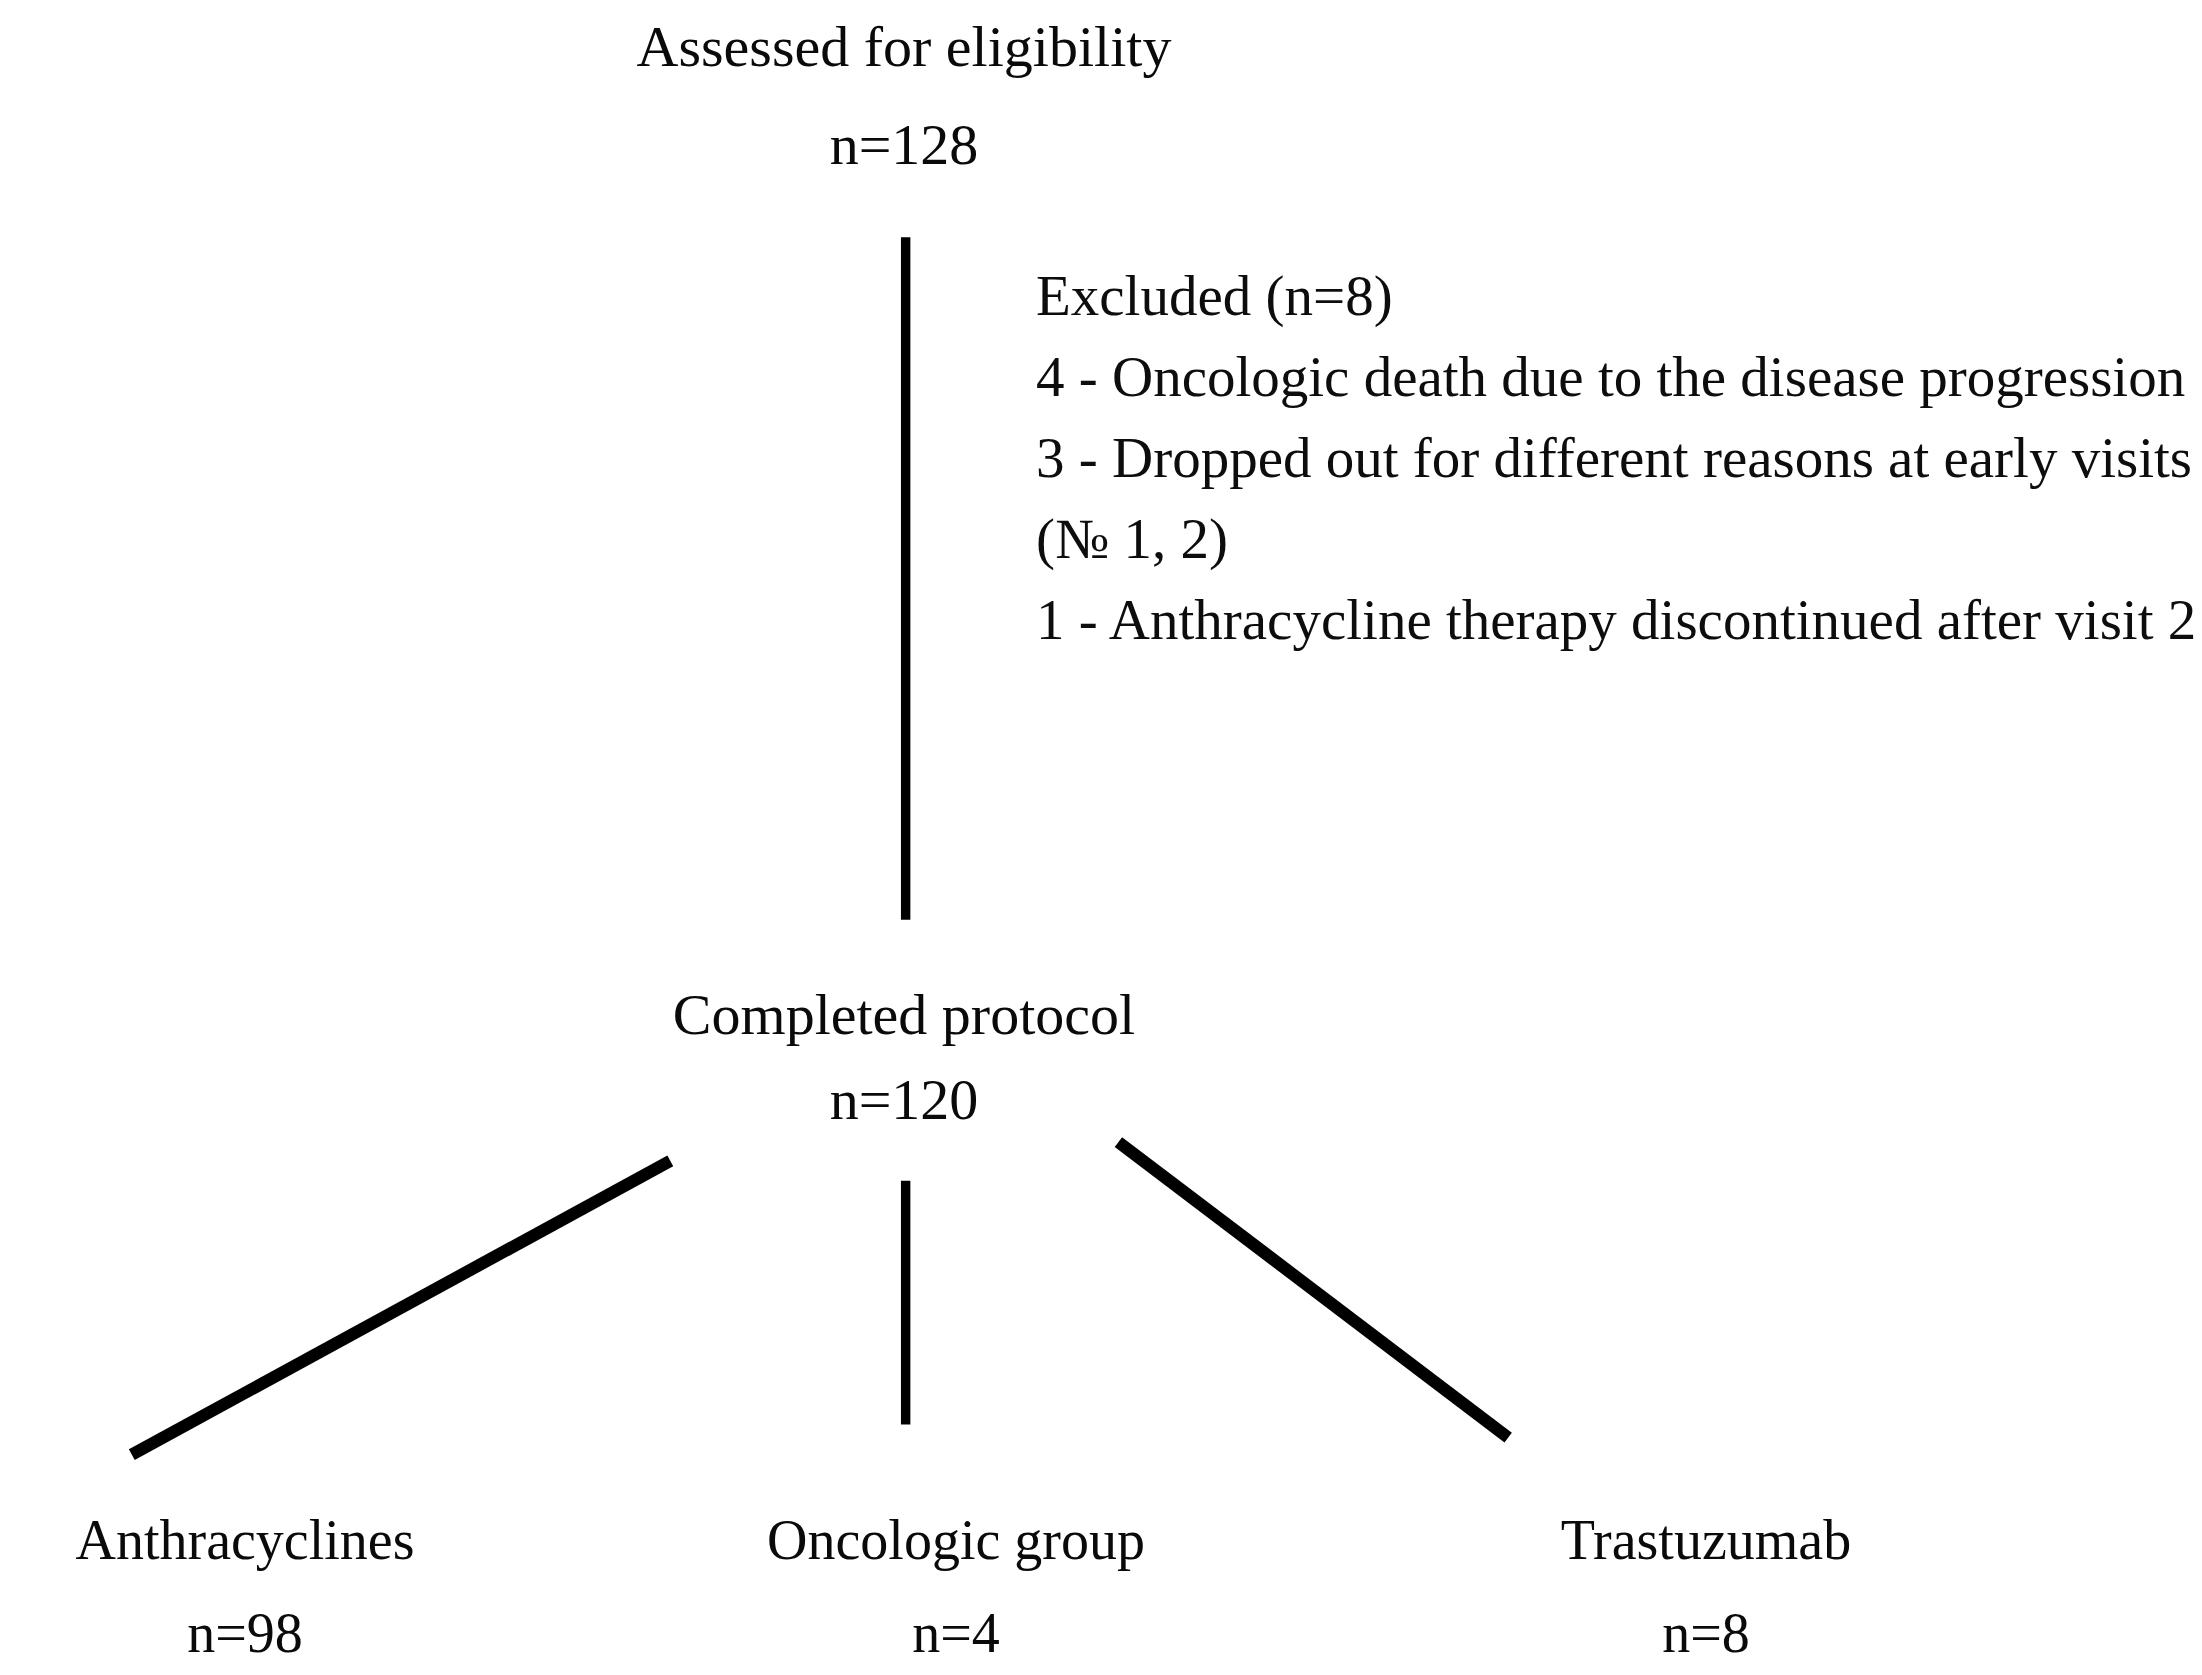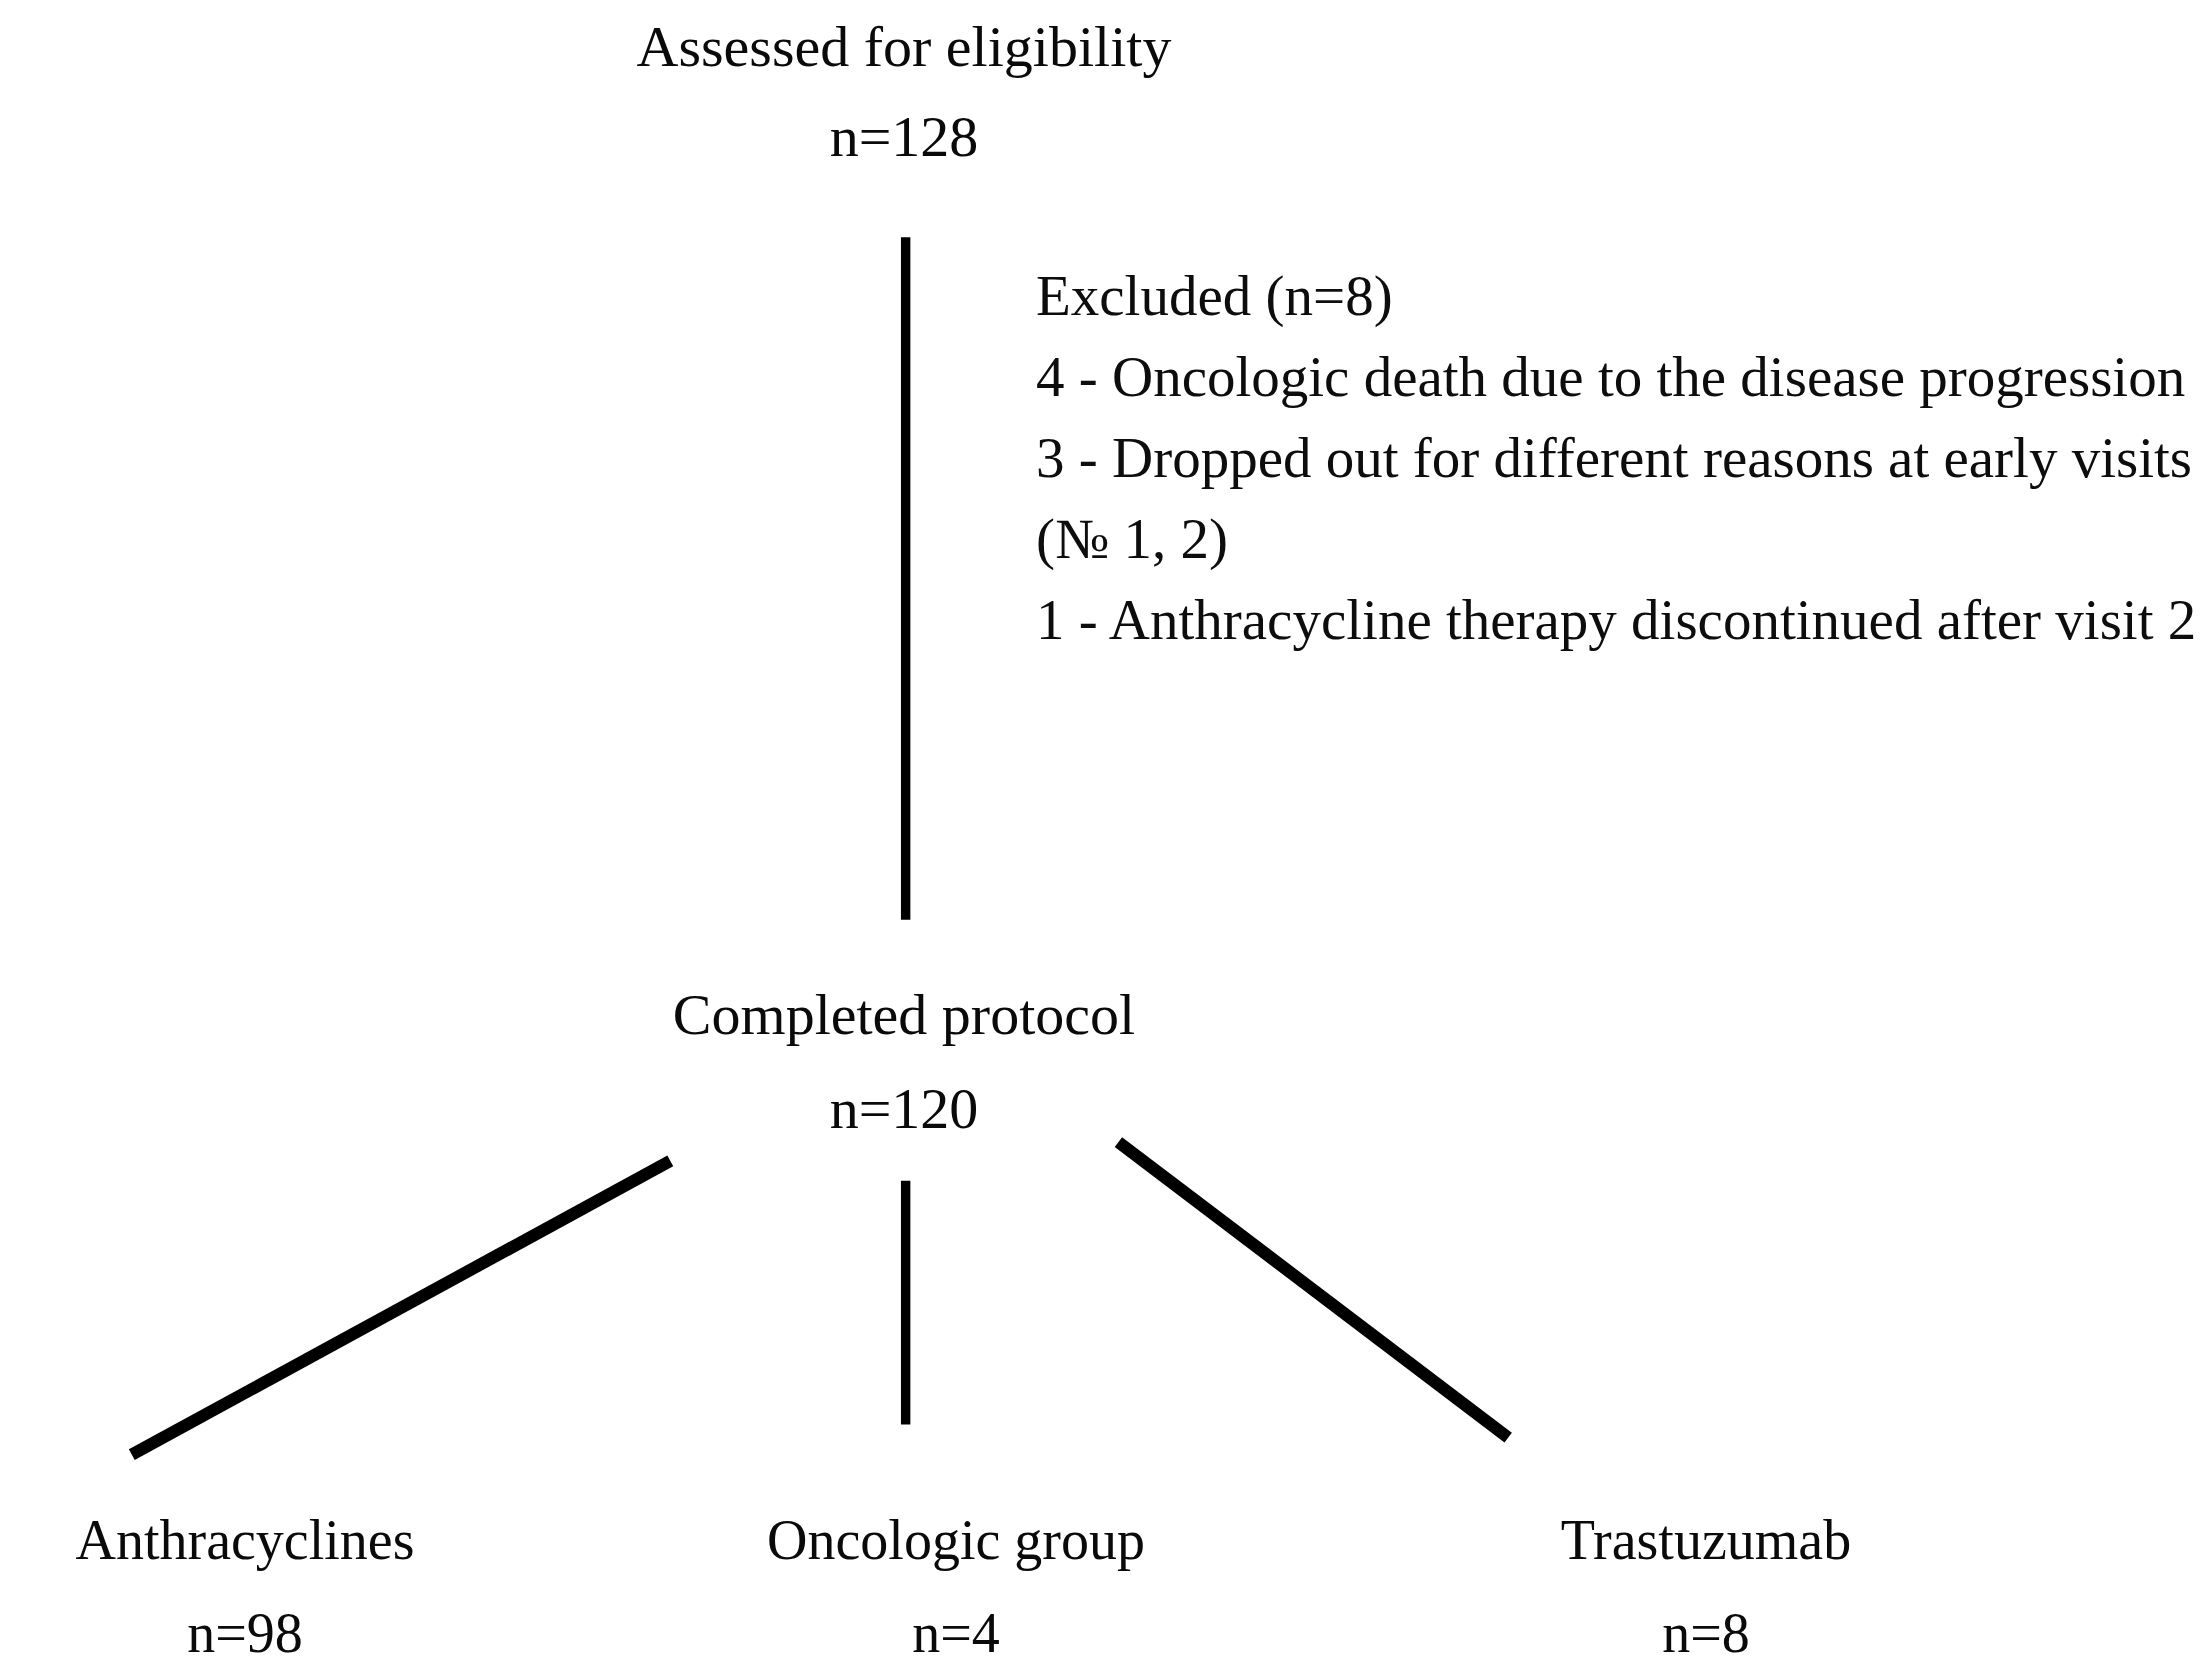--- a/index.html
+++ b/index.html
@@ -31,21 +31,21 @@
   }
 
   
   #node-assessed {
     left: 339px;
     top: 5.6px;
     width: 1130px;
     font-size: 58px;
   }
   #node-assessed .node-line.count {
-    margin-top: 8px;
+    margin-top: 16px;
   }
 
   
   #excluded-block {
     position: absolute;
     left: 1036px;
     top: 256px;
     width: 1168px;
     font-size: 57px;
     line-height: 1.42;
@@ -61,21 +61,21 @@
   }
 
   
   #node-completed {
     left: 339px;
     top: 974px;
     width: 1130px;
     font-size: 58px;
   }
   #node-completed .node-line.count {
-    margin-top: 12px;
+    margin-top: 3px;
   }
 
   
   .group-node {
     font-size: 56px;
     top: 1501px;
     width: 584px;
   }
   #node-anthracyclines { left: -47px; }
   #node-combined       { left: 664px; }

